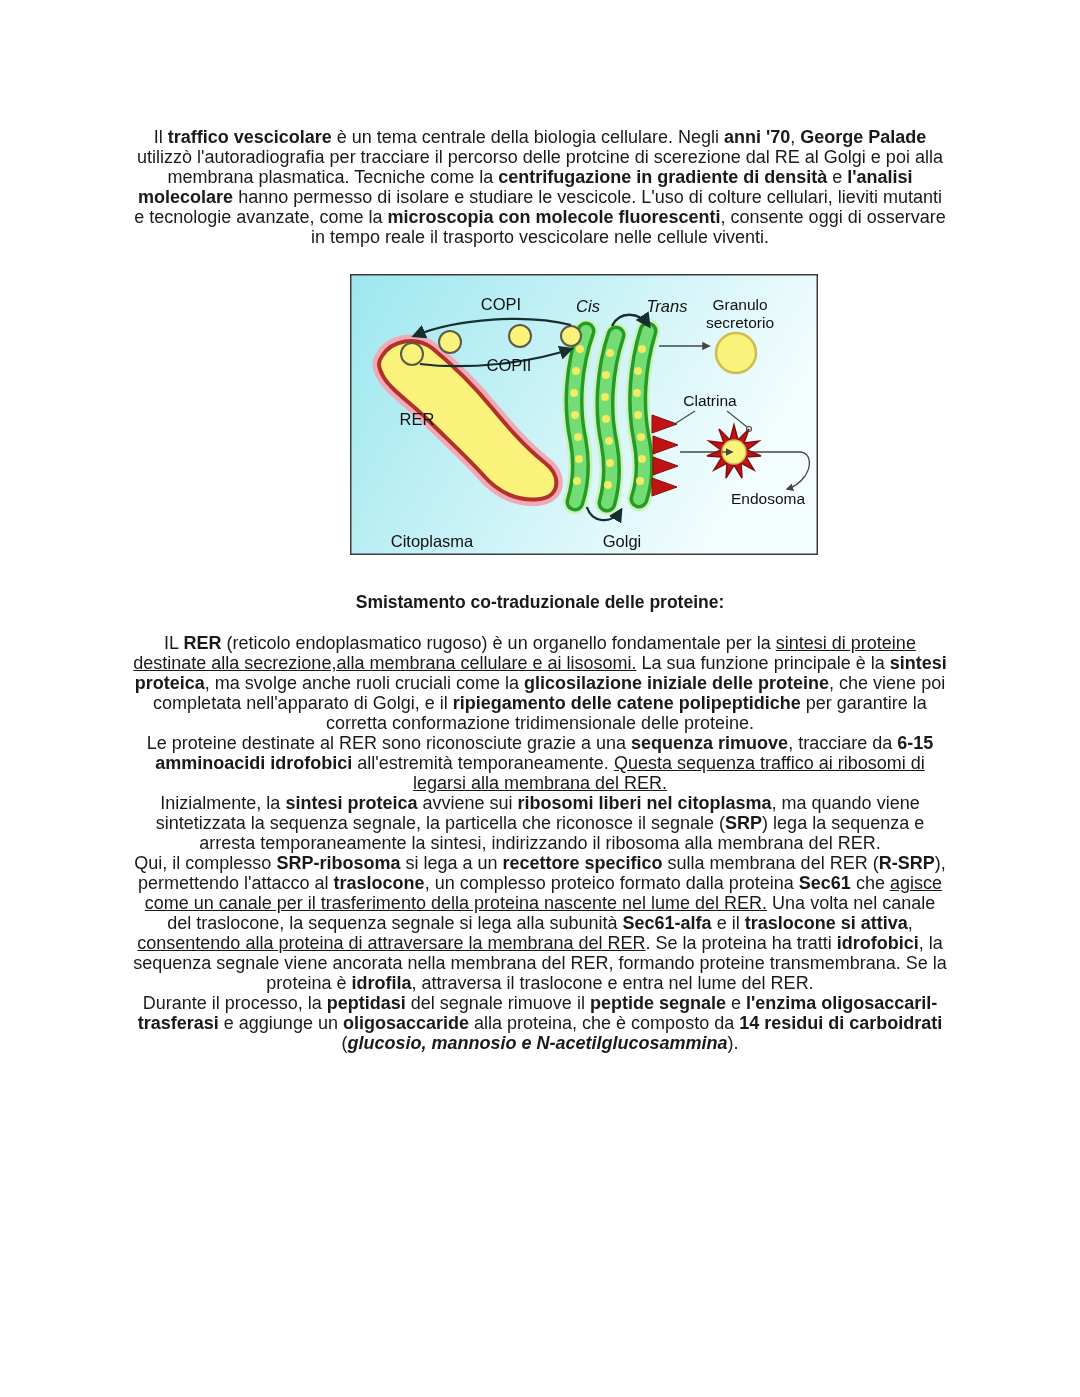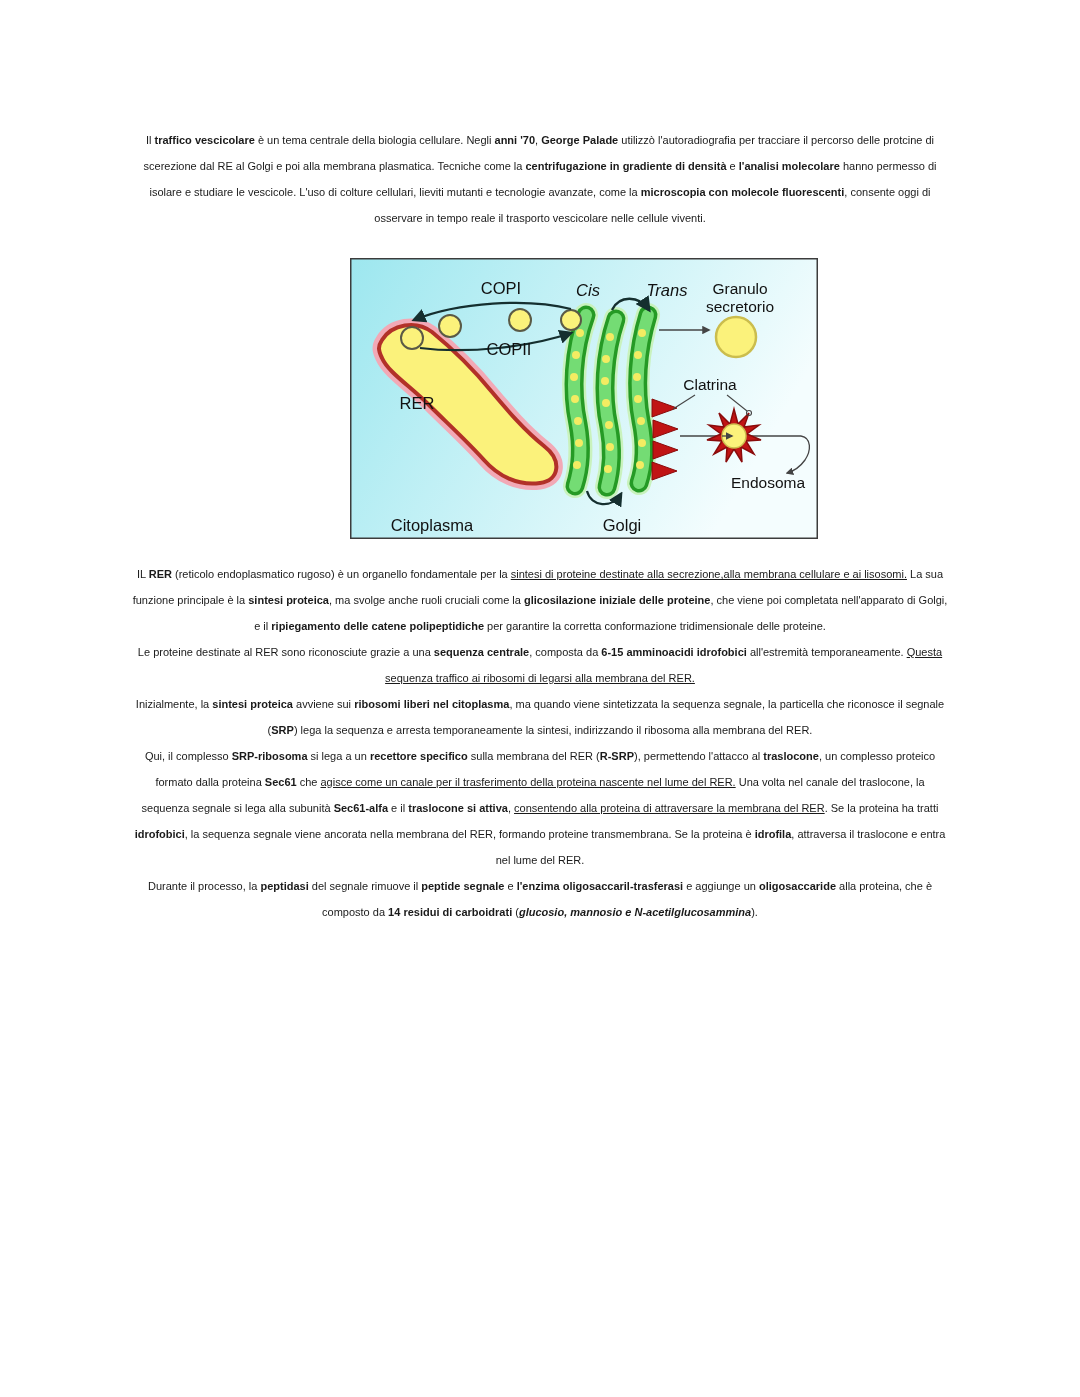--- a/index.html
+++ b/index.html
@@ -3,21 +3,21 @@
 <meta charset="utf-8">
 <style>
   html,body{margin:0;padding:0;}
   body{
     width:1080px;min-height:1397px;background:#ffffff;
     font-family:"Liberation Sans","DejaVu Sans",sans-serif;
     color:#1a1a1a;
   }
   .page{width:816px;margin:0 auto;padding-top:127px;}
   .para{
-    margin:0;font-size:11px;line-height:26px;text-align:center;
+    margin:0;font-size:18px;line-height:20px;text-align:center;
   }
   .b{font-weight:bold;}
   .i{font-style:italic;}
   .u{text-decoration:underline;}
   .diagram{margin:27px auto 0;width:381px;display:block;}
   .heading{
     margin:30px 0 0;font-size:17.5px;line-height:26px;font-weight:bold;text-align:center;
   }
   .bodytext{margin-top:18px;}
   svg text{font-family:"Liberation Sans","DejaVu Sans",sans-serif;fill:#111111;}
@@ -140,22 +140,23 @@
       <text class="lbl" x="390" y="36" text-anchor="middle">Granulo</text>
       <text class="lbl" x="390" y="54" text-anchor="middle">secretorio</text>
       <text class="lbl" x="360" y="132" text-anchor="middle">Clatrina</text>
       <text class="lbl" x="418" y="230" text-anchor="middle">Endosoma</text>
       <text class="lbl-lg" x="67" y="151" text-anchor="middle">RER</text>
       <text class="lbl-lg" x="82" y="273" text-anchor="middle">Citoplasma</text>
       <text class="lbl-lg" x="272" y="273" text-anchor="middle">Golgi</text>
     </svg>
   </figure>
 
+  <h2 class="heading">Smistamento co-traduzionale delle proteine:</h2>
 
   <div class="bodytext">
     <p class="para"><span>IL </span><span class="b">RER</span><span> (reticolo endoplasmatico rugoso) è un organello fondamentale per la </span><span class="u">sintesi di proteine destinate alla secrezione,alla membrana cellulare e ai lisosomi.</span><span> La sua funzione principale è la </span><span class="b">sintesi proteica</span><span>, ma svolge anche ruoli cruciali come la </span><span class="b">glicosilazione iniziale delle proteine</span><span>, che viene poi completata nell'apparato di Golgi, e il </span><span class="b">ripiegamento delle catene polipeptidiche</span><span> per garantire la corretta conformazione tridimensionale delle proteine.</span></p>
-    <p class="para"><span>Le proteine destinate al RER sono riconosciute grazie a una </span><span class="b">sequenza centrale</span><span>, composta da </span><span class="b">6-15 amminoacidi idrofobici</span><span> all'estremità temporaneamente. </span><span class="u">Questa sequenza traffico ai ribosomi di legarsi alla membrana del RER.</span></p>
+    <p class="para"><span>Le proteine destinate al RER sono riconosciute grazie a una </span><span class="b">sequenza rimuove</span><span>, tracciare da </span><span class="b">6-15 amminoacidi idrofobici</span><span> all'estremità temporaneamente. </span><span class="u">Questa sequenza traffico ai ribosomi di legarsi alla membrana del RER.</span></p>
     <p class="para"><span>Inizialmente, la </span><span class="b">sintesi proteica</span><span> avviene sui </span><span class="b">ribosomi liberi nel citoplasma</span><span>, ma quando viene sintetizzata la sequenza segnale, la particella che riconosce il segnale (</span><span class="b">SRP</span><span>) lega la sequenza e arresta temporaneamente la sintesi, indirizzando il ribosoma alla membrana del RER.</span></p>
     <p class="para"><span>Qui, il complesso </span><span class="b">SRP-ribosoma</span><span> si lega a un </span><span class="b">recettore specifico</span><span> sulla membrana del RER (</span><span class="b">R-SRP</span><span>), permettendo l'attacco al </span><span class="b">traslocone</span><span>, un complesso proteico formato dalla proteina </span><span class="b">Sec61</span><span> che </span><span class="u">agisce come un canale per il trasferimento della proteina nascente nel lume del RER.</span><span> Una volta nel canale del traslocone, la sequenza segnale si lega alla subunità </span><span class="b">Sec61-alfa</span><span> e il </span><span class="b">traslocone si attiva</span><span>, </span><span class="u">consentendo alla proteina di attraversare la membrana del RER</span><span>. Se la proteina ha tratti </span><span class="b">idrofobici</span><span>, la sequenza segnale viene ancorata nella membrana del RER, formando proteine transmembrana. Se la proteina è </span><span class="b">idrofila</span><span>, attraversa il traslocone e entra nel lume del RER.</span></p>
     <p class="para"><span>Durante il processo, la </span><span class="b">peptidasi</span><span> del segnale rimuove il </span><span class="b">peptide segnale</span><span> e </span><span class="b">l'enzima oligosaccaril-trasferasi</span><span> e aggiunge un </span><span class="b">oligosaccaride</span><span> alla proteina, che è composto da </span><span class="b">14 residui di carboidrati</span><span> (</span><span class="b i">glucosio, mannosio e N-acetilglucosammina</span><span>).</span></p>
   </div>
 
 </div>
 
 </body></html>

